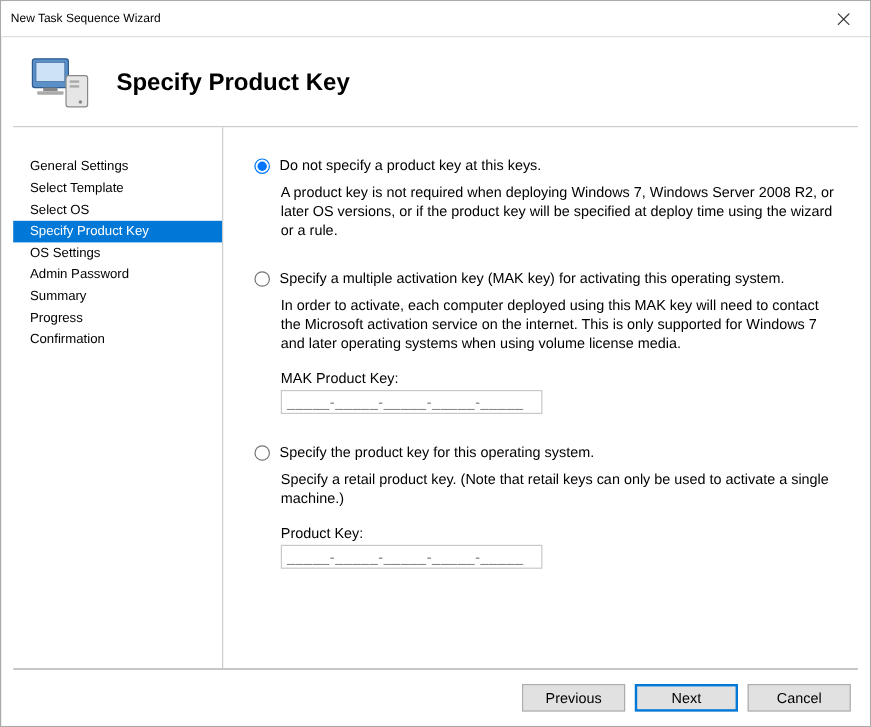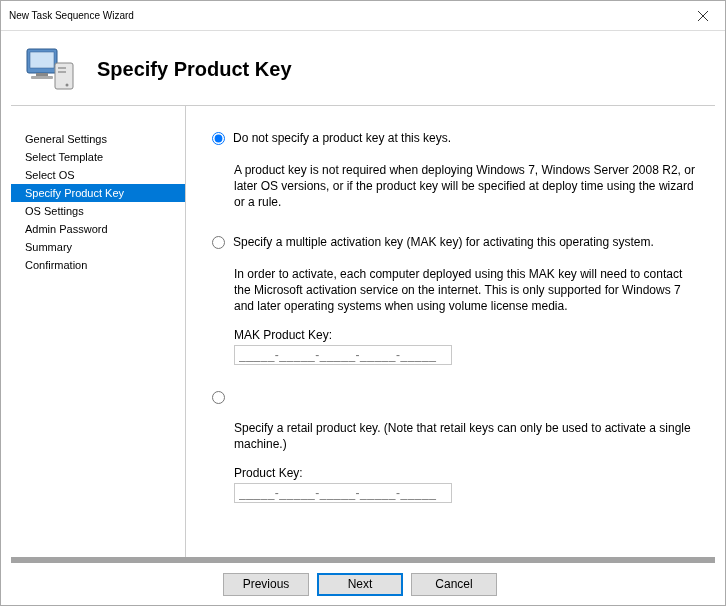--- a/index.html
+++ b/index.html
@@ -78,21 +78,21 @@
   }
   .option-block { margin-bottom: 24px; }
   .radio-row { display: flex; align-items: flex-start; }
   .radio-row input[type=radio] {
     margin: 2px 8px 0 0;
     flex-shrink: 0;
   }
   .radio-label { font-size: 12px; line-height: 16px; }
   .option-desc {
     margin-left: 22px;
-    margin-top: 16px;
+    margin-top: 6px;
     font-size: 12px;
     line-height: 16px;
     max-width: 470px;
   }
   .field-label {
     margin-left: 22px;
     margin-top: 14px;
     font-size: 12px;
   }
   .key-input-wrap { margin-left: 22px; margin-top: 3px; }
@@ -101,26 +101,26 @@
     height: 20px;
     border: 1px solid #c8c8c8;
     background: #fff;
     font-family: inherit;
     font-size: 12px;
     padding: 0 4px;
     letter-spacing: 0.5px;
     color: #777;
   }
   .footer {
-    border-top: 6px solid #a3a3a3;
+    border-top: 1px solid #a3a3a3;
     margin: 0 10px;
     height: 48px;
     display: flex;
     align-items: center;
-    justify-content: center;
+    justify-content: flex-end;
     gap: 8px;
     padding-right: 6px;
   }
   .btn {
     width: 86px;
     height: 23px;
     border: 1px solid #adadad;
     background: #e1e1e1;
     font-family: inherit;
     font-size: 12px;
@@ -164,20 +164,21 @@
 
   <div class="body">
     <div class="sidebar">
       <div class="step">General Settings</div>
       <div class="step">Select Template</div>
       <div class="step">Select OS</div>
       <div class="step selected">Specify Product Key</div>
       <div class="step">OS Settings</div>
       <div class="step">Admin Password</div>
       <div class="step">Summary</div>
+      <div class="step">Progress</div>
       <div class="step">Confirmation</div>
     </div>
 
     <div class="content">
 
       <div class="option-block">
         <label class="radio-row">
           <input type="radio" name="pk" checked="" style="">
           <span class="radio-label">Do not specify a product key at this keys.</span>
         </label>
@@ -192,20 +193,21 @@
         <div class="option-desc">In order to activate, each computer deployed using this MAK key will need to contact the Microsoft activation service on the internet.  This is only supported for Windows 7 and later operating systems when using volume license media.</div>
         <div class="field-label">MAK Product Key:</div>
         <div class="key-input-wrap">
           <input class="key-input" type="text" placeholder="_____-_____-_____-_____-_____" style="">
         </div>
       </div>
 
       <div class="option-block">
         <label class="radio-row">
           <input type="radio" name="pk" style="">
+          <span class="radio-label">Specify the product key for this operating system.</span>
         </label>
         <div class="option-desc">Specify a retail product key.  (Note that retail keys can only be used to activate a single machine.)</div>
         <div class="field-label" style="margin-top:14px">Product Key:</div>
         <div class="key-input-wrap">
           <input class="key-input" type="text" placeholder="_____-_____-_____-_____-_____" style="">
         </div>
       </div>
 
     </div>
   </div>

